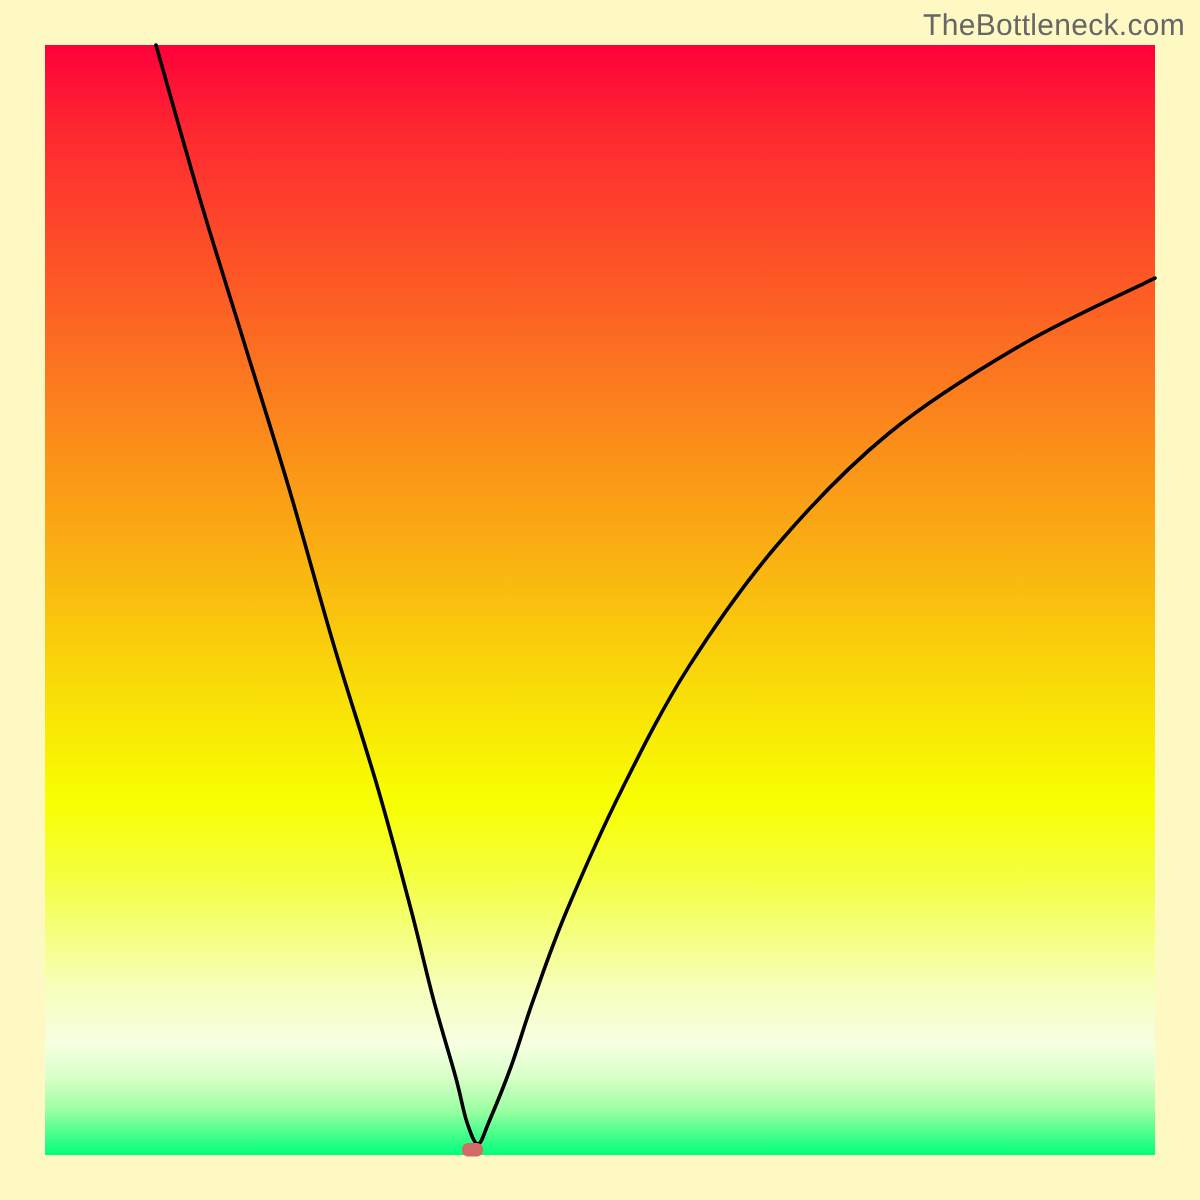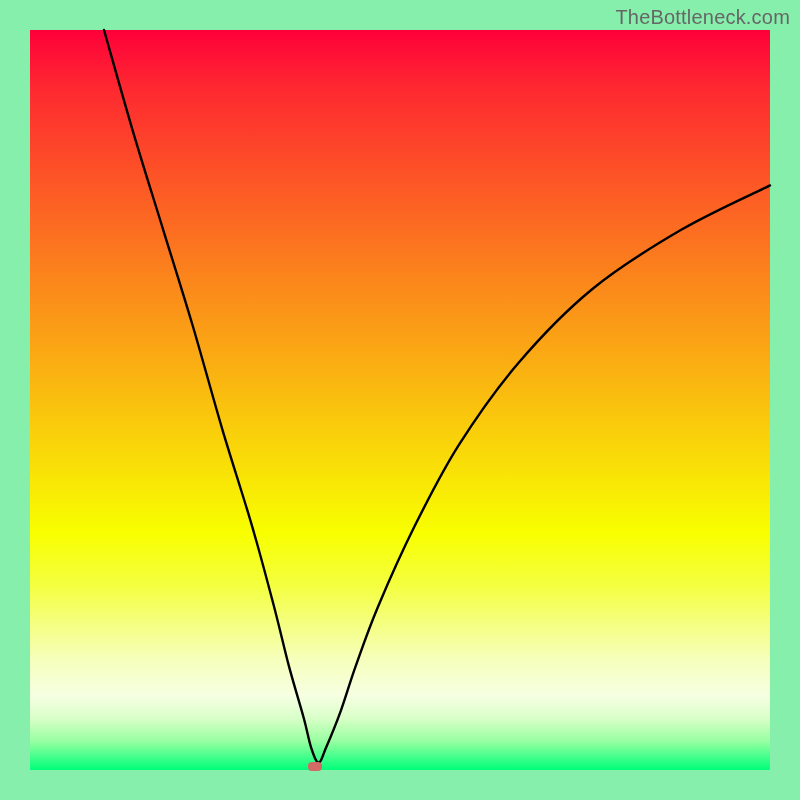--- a/index.html
+++ b/index.html
@@ -8,21 +8,21 @@
     width: 800px;
     height: 800px;
     background: #000;
     font-family: Arial, Helvetica, sans-serif;
     overflow: hidden;
   }
   .frame {
     position: relative;
     width: 800px;
     height: 800px;
-    background: #86efac;
+    background: #fef9c3;
   }
   .plot {
     position: absolute;
     left: 30px;
     top: 30px;
     width: 740px;
     height: 740px;
     
     background: linear-gradient(
       to bottom,

